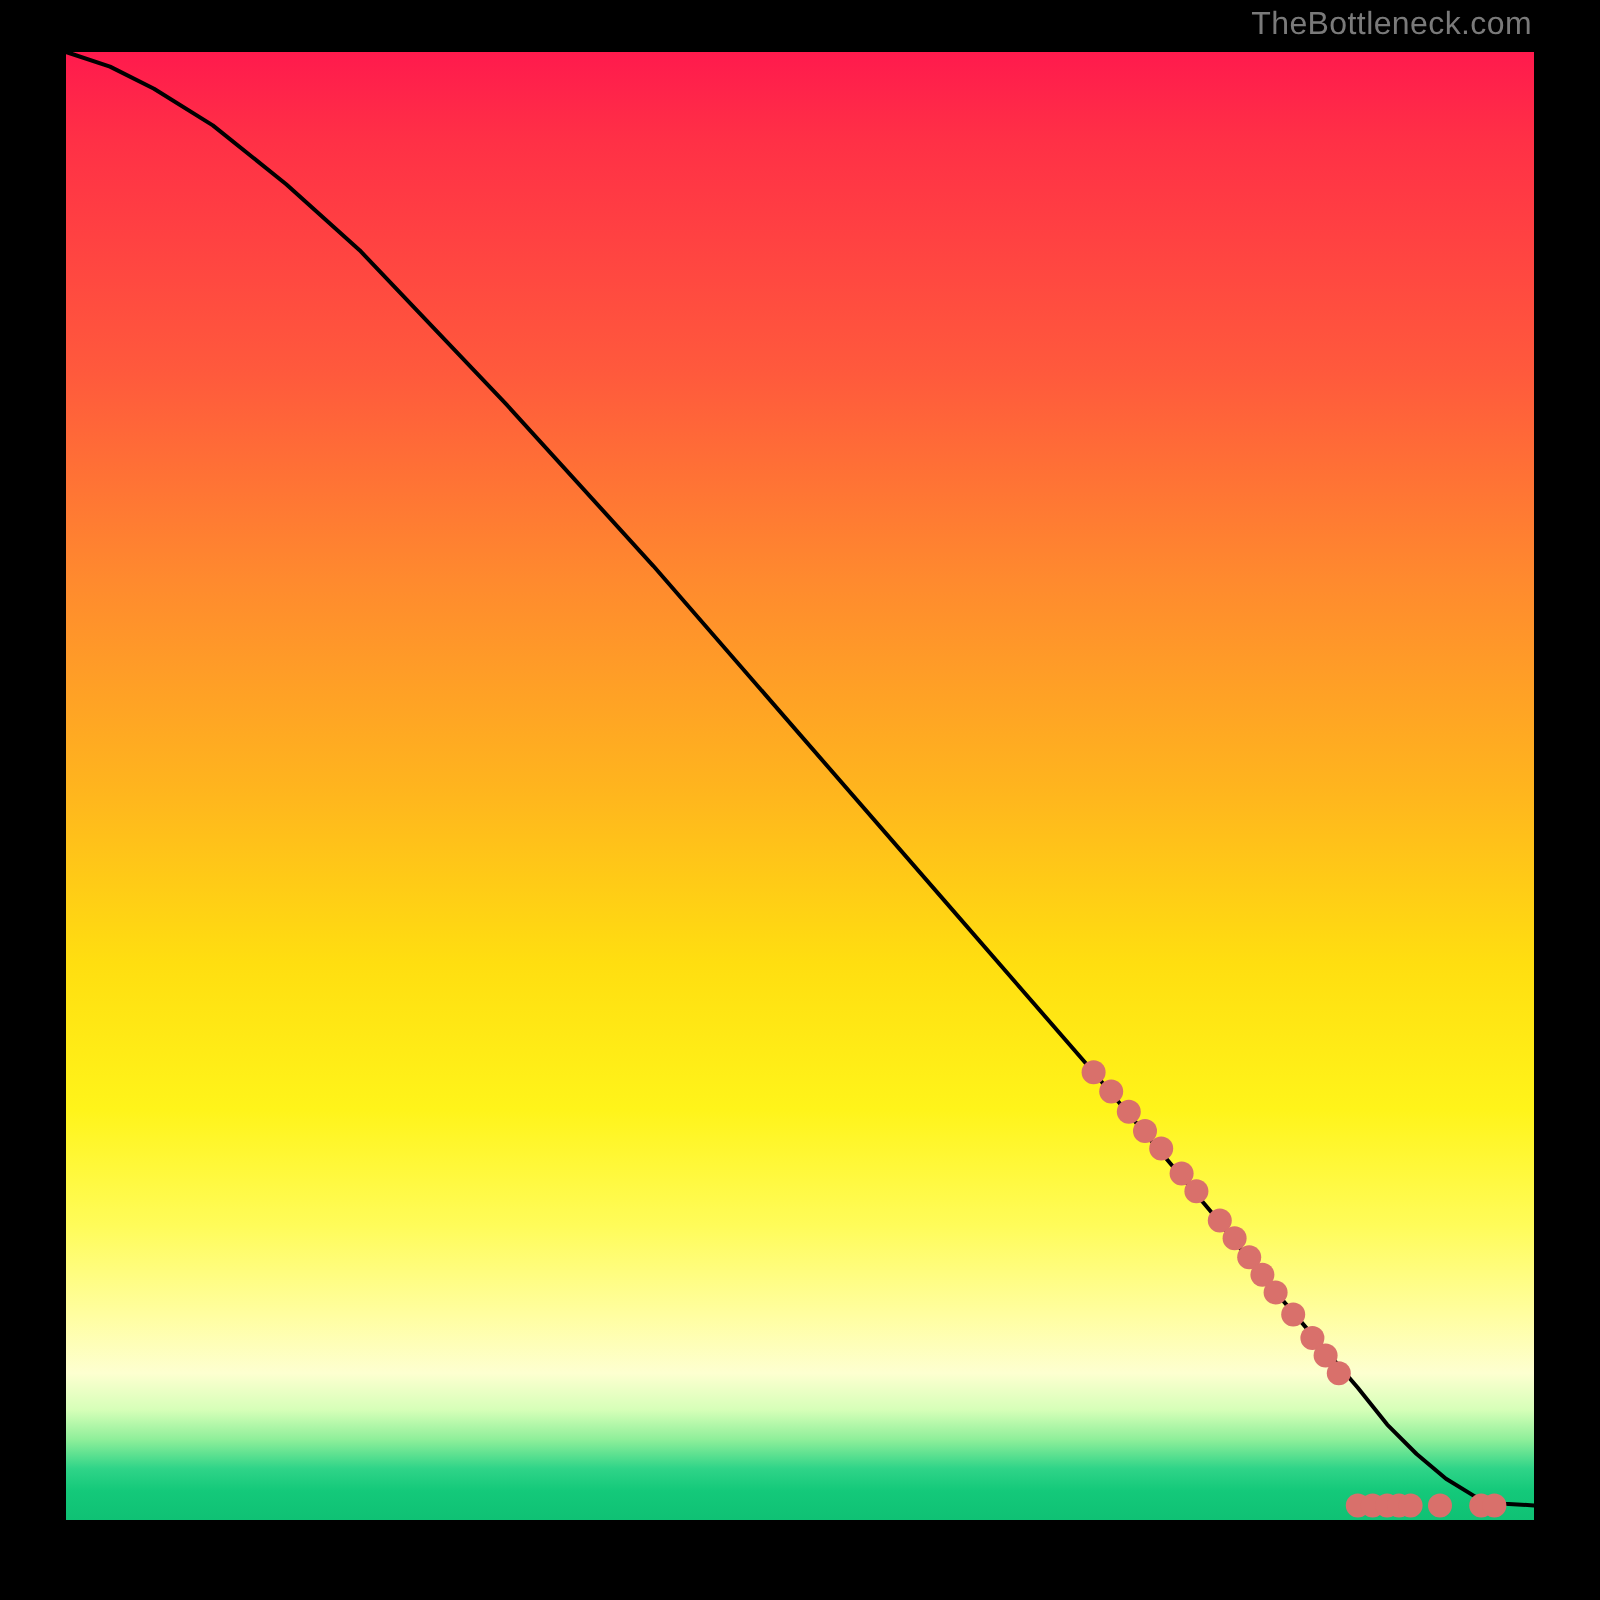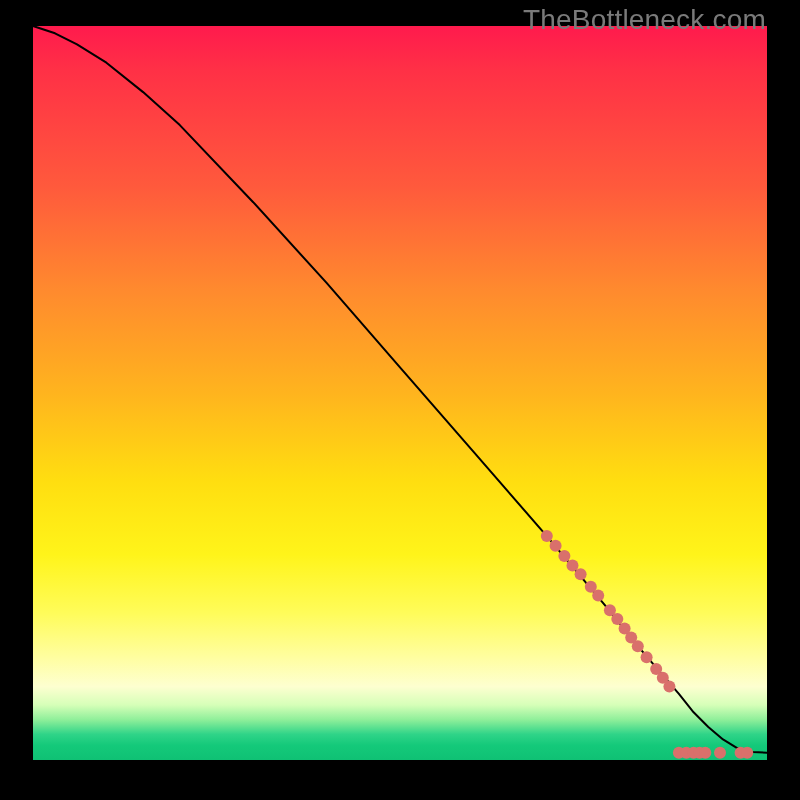--- a/index.html
+++ b/index.html
@@ -43,21 +43,21 @@
       #2fd488 96.5%,
       #14c97a 98%,
       #0fc174 100%
     );
   }
   .watermark {
     position: absolute;
     top: 4px;
     right: 34px;
     color: #7a7a7a;
-    font-size: 28px;
+    font-size: 16px;
     letter-spacing: 0.2px;
     user-select: none;
   }
   svg.curve {
     position: absolute;
     left: 0;
     top: 0;
     width: 734px;
     height: 734px;
     overflow: visible;

